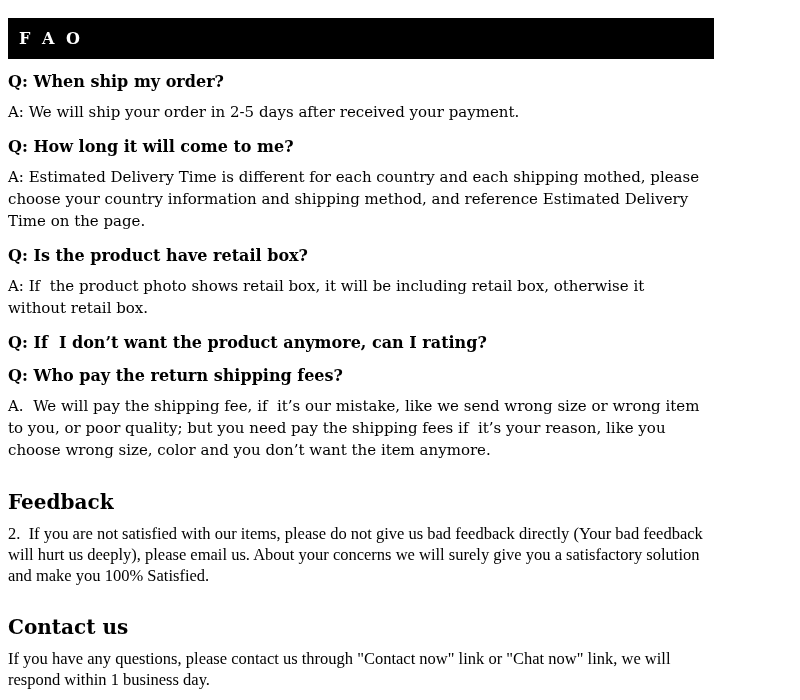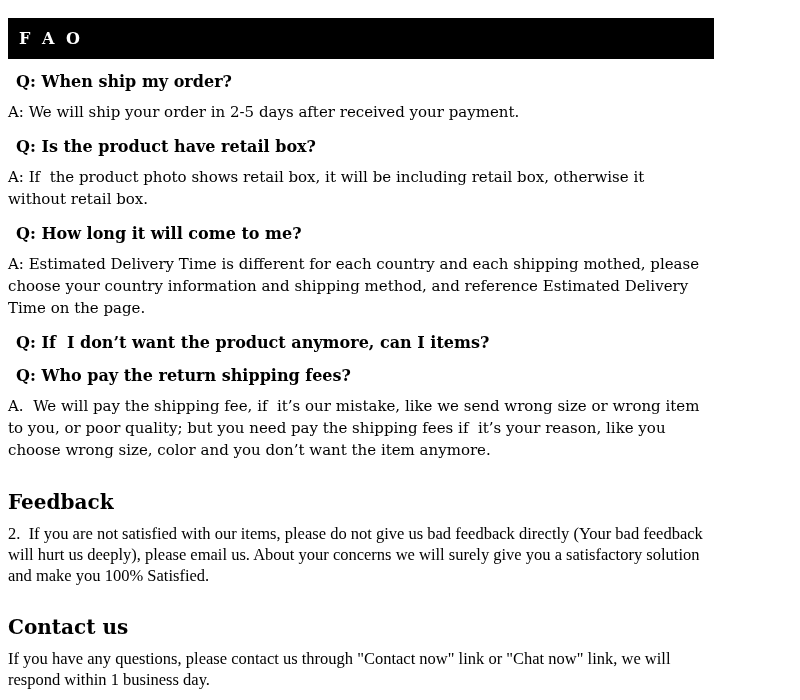--- a/index.html
+++ b/index.html
@@ -32,21 +32,21 @@
     font-weight: bold;
     font-size: 16px;
     letter-spacing: 3px;
     white-space: pre;
   }
   .faq-item .question {
     font-family: "DejaVu Serif", serif;
     font-weight: bold;
     font-size: 16px;
     line-height: 21px;
-    margin: 12px 0 9px 8px;
+    margin: 12px 0 9px 0;
     white-space: pre-wrap;
   }
   .faq-item .answer {
     font-family: "DejaVu Serif", serif;
     font-size: 15px;
     line-height: 22px;
     margin: 0 12px 13px 0;
     white-space: pre-wrap;
   }
   .section-heading {
@@ -74,29 +74,29 @@
   <div class="title-bar">
     <span class="title-text">F A O</span>
   </div>
 
   <div>
     <div class="faq-item">
       <div class="question">Q: When ship my order?</div>
       <div class="answer">A: We will ship your order in 2-5 days after received your payment.</div>
     </div>
     <div class="faq-item">
+      <div class="question">Q: How long it will come to me?</div>
+      <div class="answer">A: Estimated Delivery Time is different for each country and each shipping mothed, please choose your country information and shipping method, and reference Estimated Delivery Time on the page.</div>
+    </div>
+    <div class="faq-item">
       <div class="question">Q: Is the product have retail box?</div>
       <div class="answer">A: If  the product photo shows retail box, it will be including retail box, otherwise it without retail box.</div>
     </div>
     <div class="faq-item">
-      <div class="question">Q: How long it will come to me?</div>
-      <div class="answer">A: Estimated Delivery Time is different for each country and each shipping mothed, please choose your country information and shipping method, and reference Estimated Delivery Time on the page.</div>
-    </div>
-    <div class="faq-item">
-      <div class="question">Q: If  I don’t want the product anymore, can I items?</div>
+      <div class="question">Q: If  I don’t want the product anymore, can I rating?</div>
     </div>
     <div class="faq-item">
       <div class="question">Q: Who pay the return shipping fees?</div>
       <div class="answer">A.  We will pay the shipping fee, if  it’s our mistake, like we send wrong size or wrong item to you, or poor quality; but you need pay the shipping fees if  it’s your reason, like you choose wrong size, color and you don’t want the item anymore.</div>
     </div>
   </div>
 
   <div>
     <div class="section-heading">Feedback</div>
     <div class="section-body">

